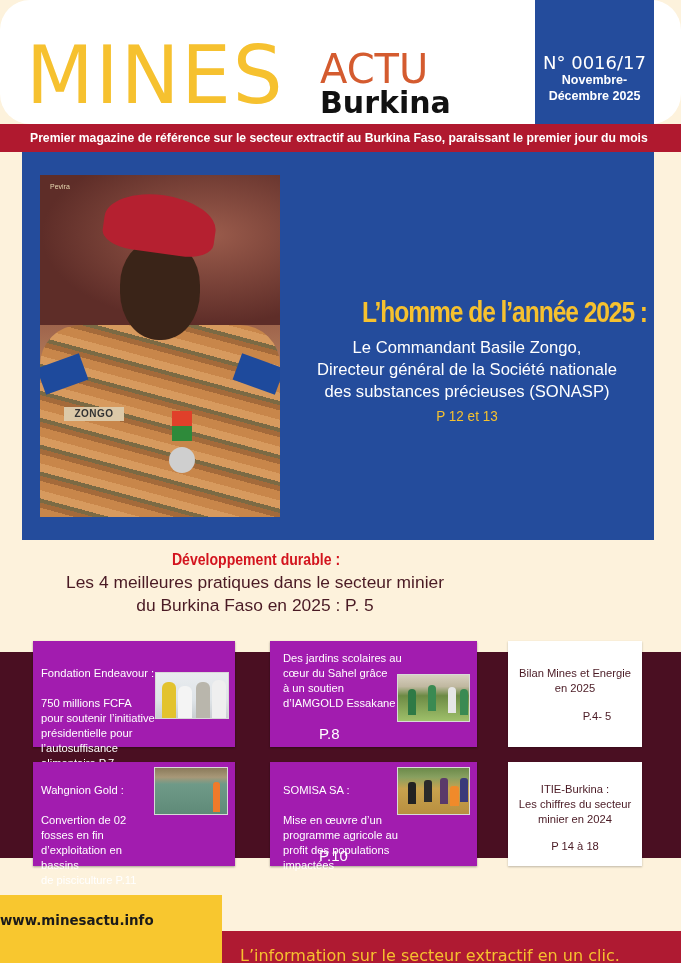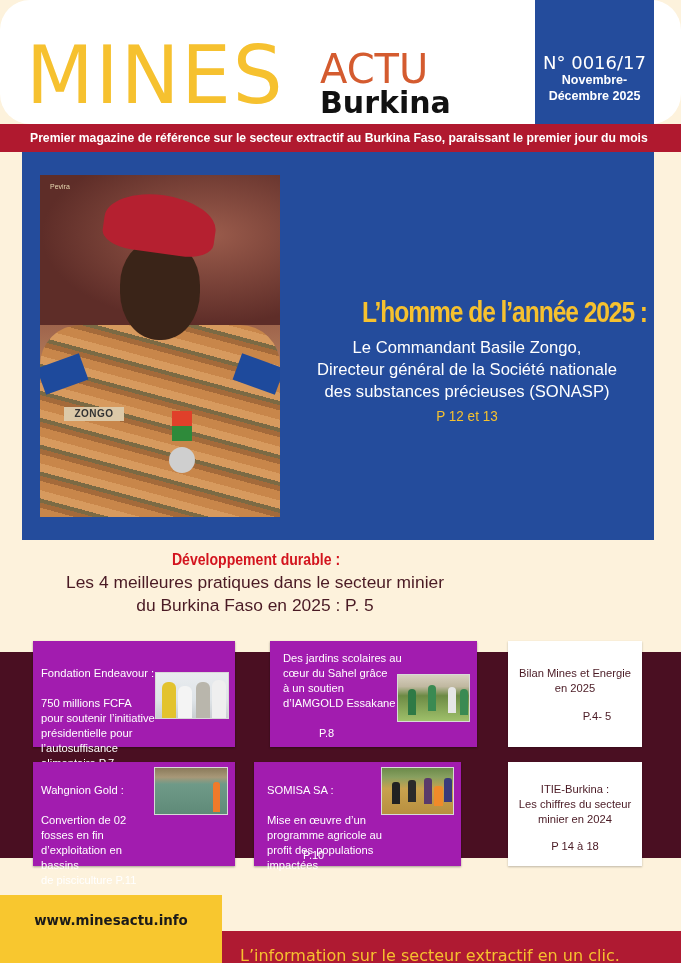--- a/index.html
+++ b/index.html
@@ -42,33 +42,33 @@
   .dev-line1 { position: absolute; left: 30px; top: 572px; width: 450px; text-align: center; color: #4a1a24; font-size: 17.4px; }
   .dev-line2 { position: absolute; left: 30px; top: 595px; width: 450px; text-align: center; color: #4a1a24; font-size: 17.4px; }
 
   .maroon-band { position: absolute; left: 0; top: 652px; width: 681px; height: 206px; background: #4a0f22; }
 
   .card { position: absolute; }
   .card-blue { background: #a21caf; color: #fff; box-shadow: 0 1px 2px rgba(0,0,0,0.35); }
   .card-white { background: #ffffff; color: #4a1a24; text-align: center; box-shadow: 0 1px 2px rgba(0,0,0,0.25); }
   .card-text { position: absolute; font-size: 11.2px; line-height: 15px; white-space: pre-line; }
   .card-thumb { position: absolute; overflow: hidden; border: 1px solid #d8d8d8; }
-  .card-page { position: absolute; font-size: 11px; padding-left: 36px; }
+  .card-page { position: absolute; font-size: 15px; padding-left: 36px; }
 
   .thumb-people { background: linear-gradient(180deg,#e9ecef 0%, #dfe4e8 60%, #c9ced2 100%); }
   .thumb-people span { position:absolute; bottom:0; width:14px; border-radius: 6px 6px 0 0; }
   .thumb-garden { background: linear-gradient(180deg,#d8d0c0 0%, #c0b8a0 25%, #6c8a44 45%, #9fc06a 100%); }
   .thumb-garden span { position:absolute; width:8px; height:26px; border-radius:4px 4px 0 0; }
   .thumb-pond { background: linear-gradient(180deg,#8a7a5a 0%, #a89878 20%, #6f9a88 35%, #5f8a78 100%); }
   .thumb-field { background: linear-gradient(180deg,#6b8a4a 0%, #88a060 20%, #c8a24e 45%, #b88f3f 100%); }
   .thumb-field span, .thumb-pond span { position:absolute; border-radius:3px 3px 0 0; }
 
   .footer-left { position: absolute; left: 0; top: 895px; width: 222px; height: 68px; background: #f8c72f; }
   .footer-right { position: absolute; left: 222px; top: 895px; width: 459px; height: 68px; background: #af1a32; margin-top: 36px; }
-  .footer-url { position: absolute; left: 0; width: 222px; top: 18px; text-align: center; font-family: "DejaVu Sans", sans-serif; font-size: 13.4px; color: #1a1a1a; font-weight: bold; }
+  .footer-url { position: absolute; left: 0; width: 222px; top: 18px; font-family: "DejaVu Sans", sans-serif; font-size: 13.4px; color: #1a1a1a; font-weight: bold; }
   .footer-slogan { position: absolute; left: 18px; top: 15px; font-family: "DejaVu Sans", sans-serif; font-size: 16px; color: #f6c12f; white-space: nowrap; }
 </style>
 </head>
 <body>
 
 <div class="masthead">
   <div class="logo-mines">MINES</div>
   <div class="logo-actu">ACTU</div>
   <div class="logo-burkina">Burkina</div>
 </div>
@@ -154,21 +154,21 @@
 fosses en fin
 d’exploitation en
 bassins
 de pisciculture       P.11</div>
   </div>
   <div class="card-thumb thumb-pond" style="left:121px; top:5px; width:74px; height:48px;">
     <span style="left:58px; top:14px; width:7px; height:30px; background:#f07a2a;"></span>
   </div>
 </div>
 
-<div class="card card-blue" style="left:254px; top:762px; width:207px; height:104px;">
+<div class="card card-blue" style="left:270px; top:762px; width:207px; height:104px;">
   <div class="card-text" style="left:13px; top:6px; width:190px;">
     <div>SOMISA SA :</div>
     <div style="white-space:pre-line;">Mise en œuvre d’un
 programme agricole au
 profit des populations
 impactées</div>
   </div>
   <div class="card-page card-text" style="left:13px; top:86px;">P.10</div>
   <div class="card-thumb thumb-field" style="left:127px; top:5px; width:73px; height:48px;">
     <span style="left:10px; top:14px; width:8px; height:22px; background:#222;"></span>

